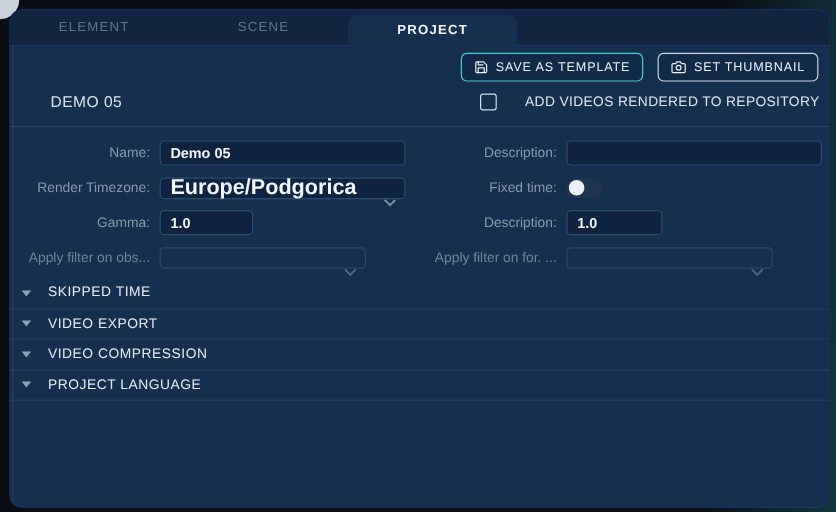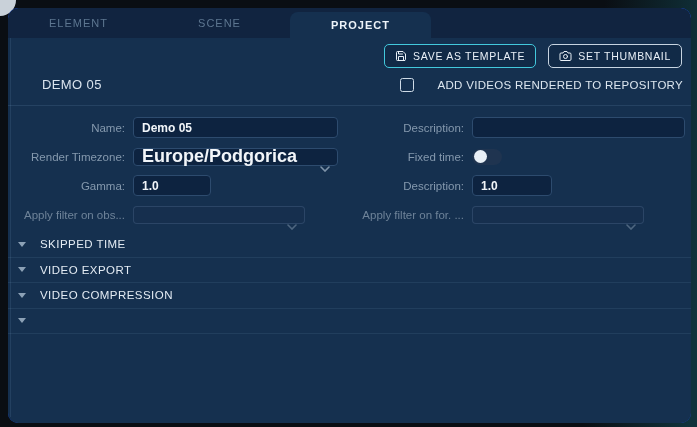--- a/index.html
+++ b/index.html
@@ -193,17 +193,18 @@
       <div class="section">
         <div class="caret"></div>
         <div class="section-label">VIDEO EXPORT</div>
       </div>
       <div class="section">
         <div class="caret"></div>
         <div class="section-label">VIDEO COMPRESSION</div>
       </div>
       <div class="section">
         <div class="caret"></div>
+        <div class="section-label">PROJECT LANGUAGE</div>
       </div>
     </div>
 
   </div>
 </div>
 
 </body></html>

